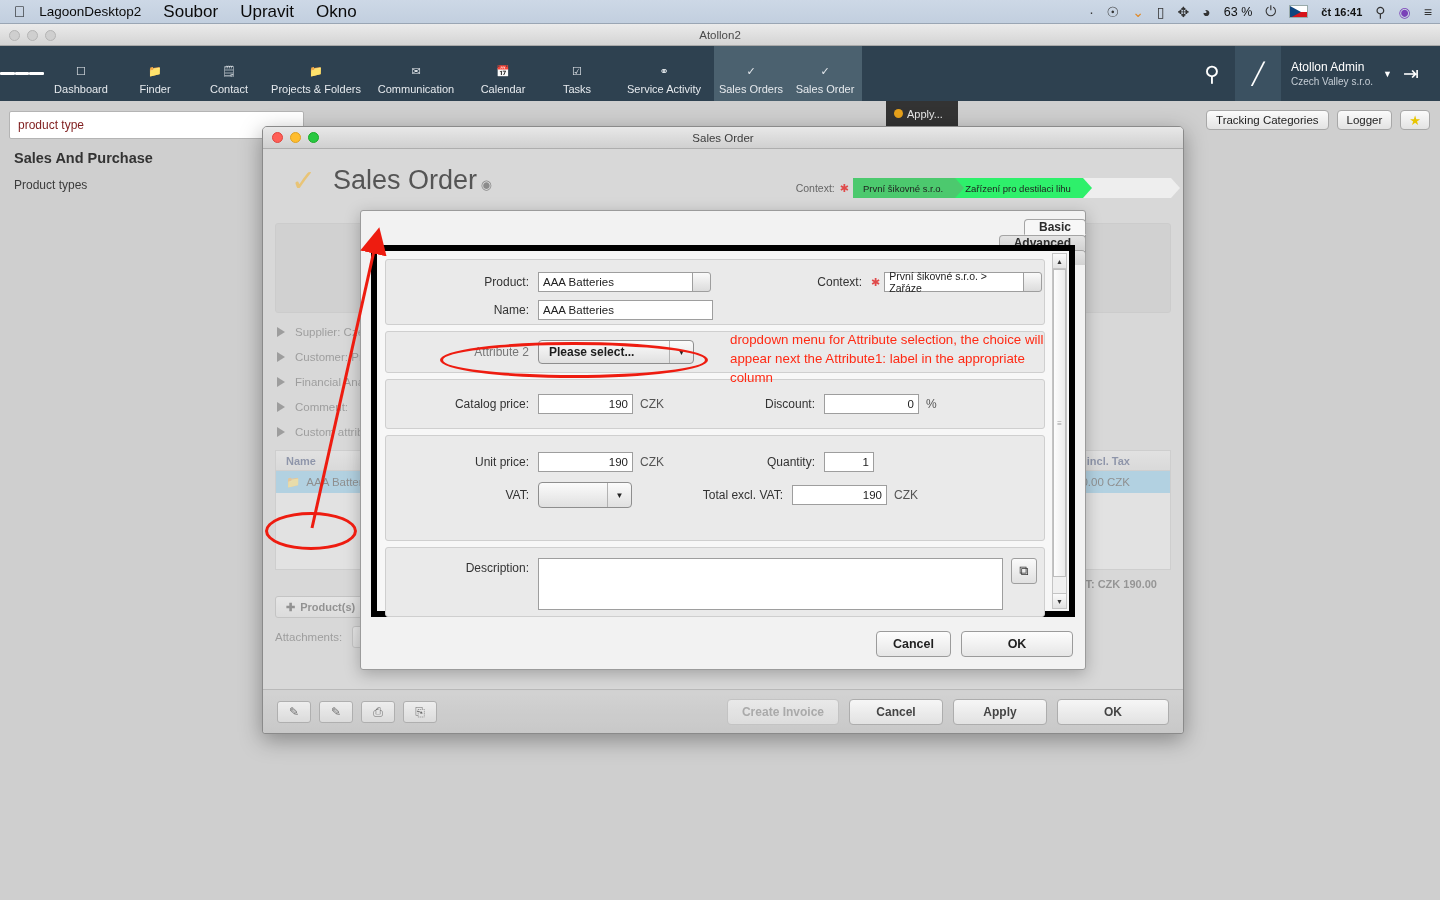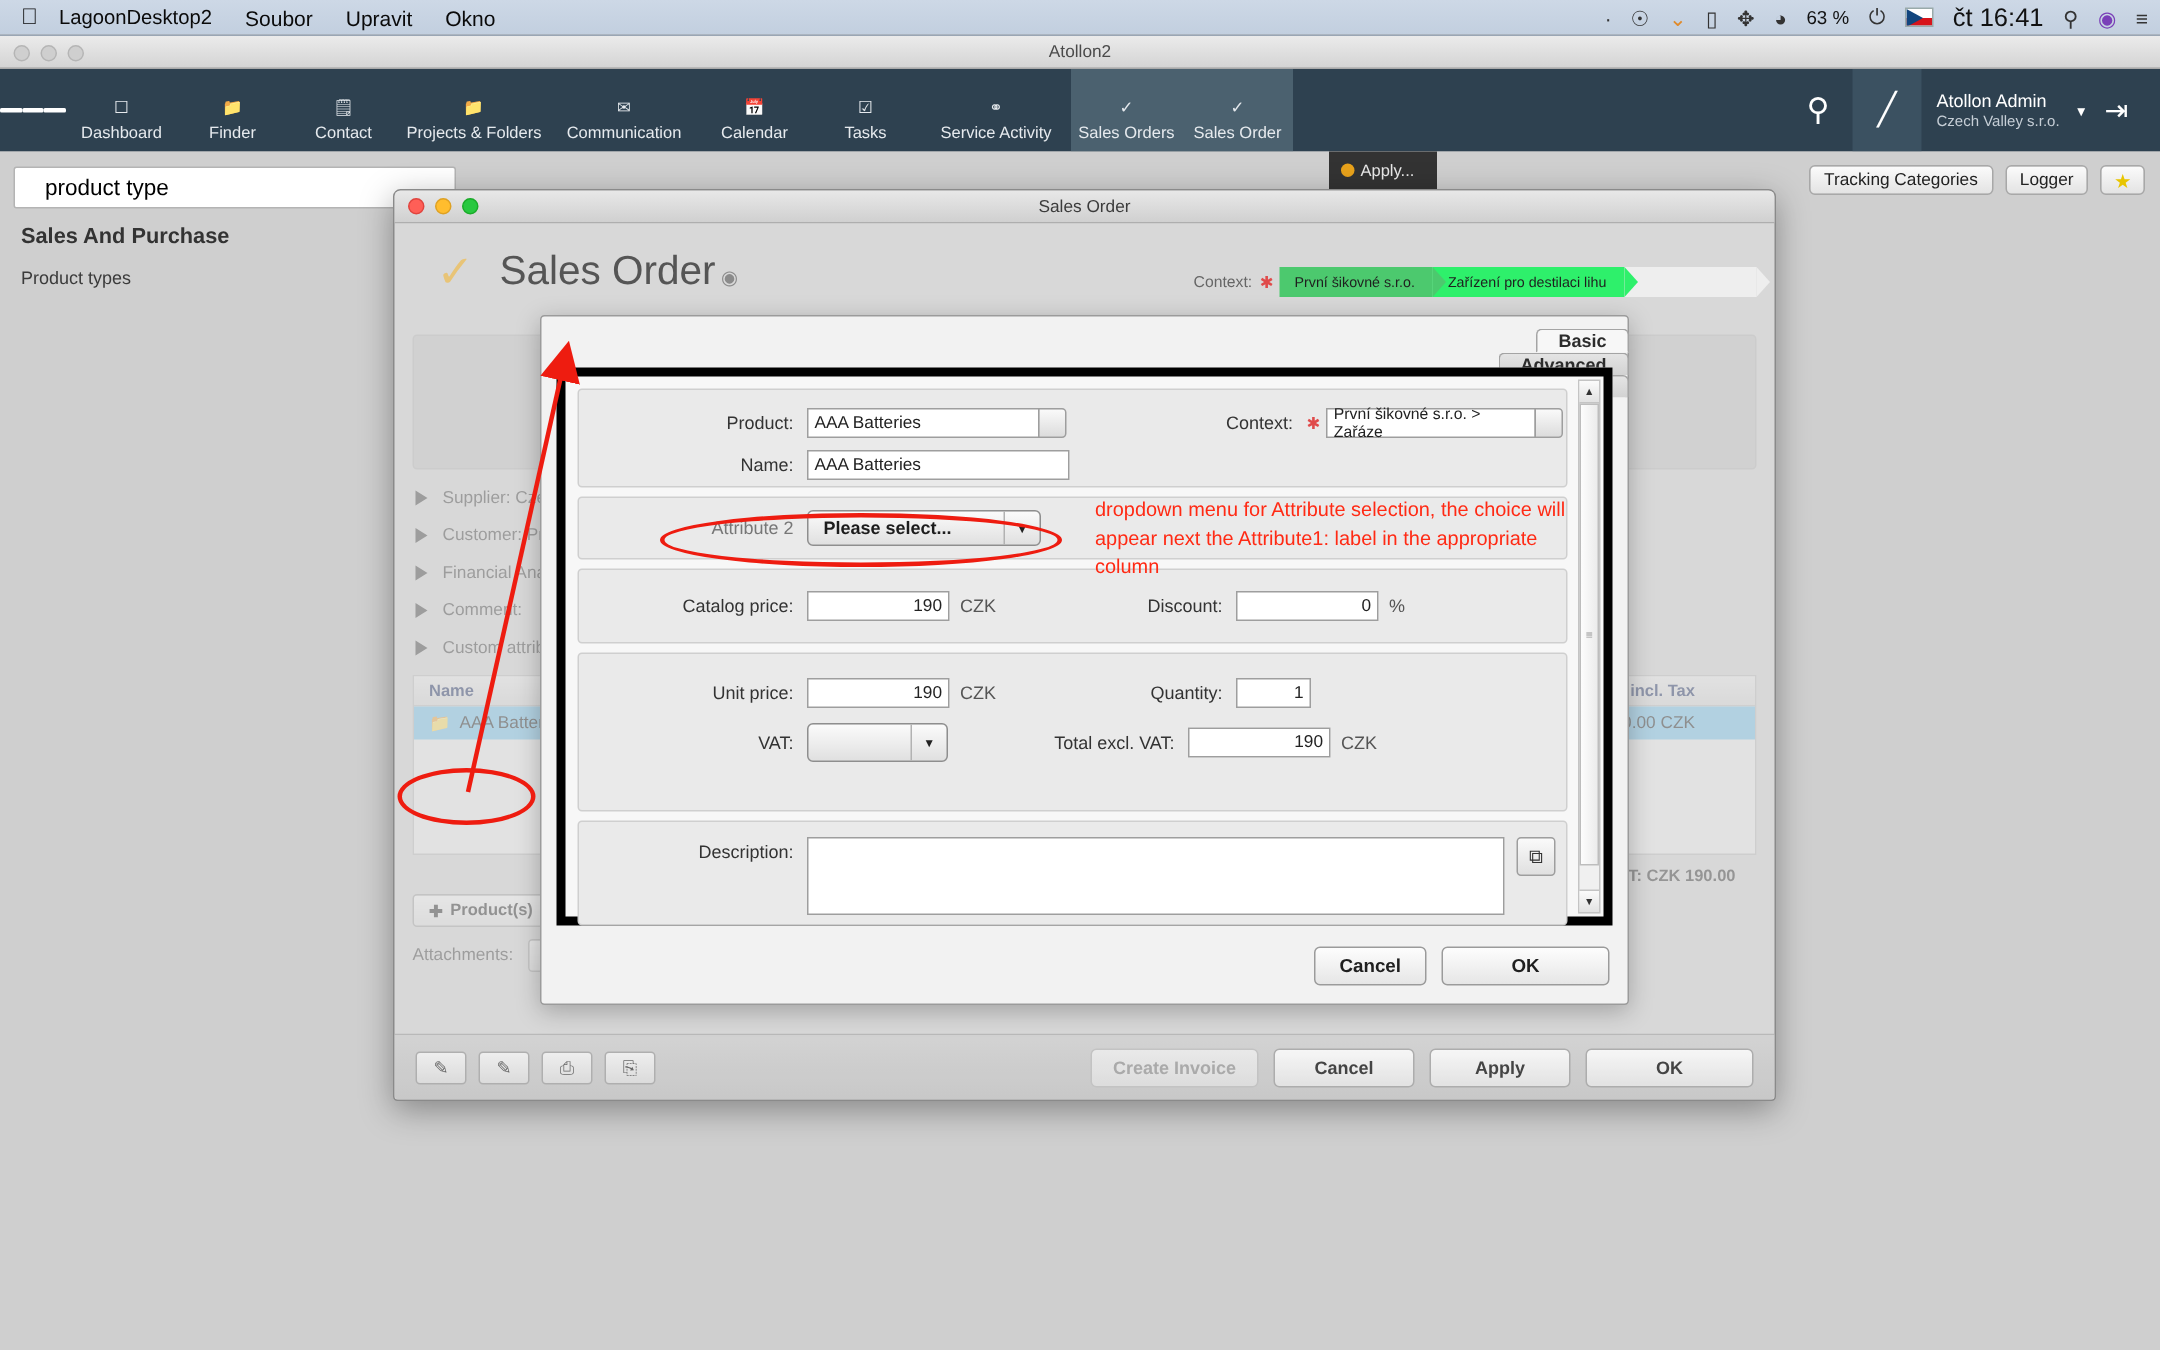--- a/index.html
+++ b/index.html
@@ -13,31 +13,31 @@
 
   
   .macbar {
     position: absolute; top: 0; left: 0; width: 1440px; height: 24px;
     background: linear-gradient(to bottom, #cdd8e6 0%, #c2cfdf 100%);
     border-bottom: 1px solid #9aa6b4;
     display: flex; align-items: center; font-size: 13px; color: #0a0a0a;
   }
   .macbar .apple { margin: 0 14px 0 14px; font-size: 15px; line-height: 1; }
   .macbar .appname { font-weight: normal; margin-right: 22px; font-size: 13.5px; }
-  .macbar .mitem { margin-right: 22px; font-size: 14px; }
+  .macbar .mitem { margin-right: 22px; font-size: 17px; }
   .macbar .right { margin-left: auto; display: flex; align-items: center; padding-right: 8px; }
   .macbar .right > * { margin-left: 13px; display: flex; align-items: center; }
   .mb-ico { font-size: 14px; color: #333; }
   .battpct { font-size: 12.5px; color: #111; }
   .flagcz { width: 19px; height: 13px; position: relative; overflow: hidden; border: 0.5px solid #9aa; }
   .flagcz .w { position: absolute; top: 0; left: 0; right: 0; height: 50%; background: #fff; }
   .flagcz .r { position: absolute; bottom: 0; left: 0; right: 0; height: 50%; background: #d7141a; }
   .flagcz .b { position: absolute; top: 0; left: 0; width: 0; height: 0;
     border-top: 6.5px solid transparent; border-bottom: 6.5px solid transparent; border-left: 11px solid #11457e; }
-  .clock { font-size: 17px; color: #111; }
+  .clock { font-size: 11px; color: #111; font-weight: bold; }
 
   
   .apptitle {
     position: absolute; top: 24px; left: 0; width: 1440px; height: 22px;
     background: linear-gradient(to bottom, #ebebeb, #d4d4d4);
     border-bottom: 1px solid #a9a9a9;
     display: flex; align-items: center; justify-content: center;
     font-size: 11.5px; color: #4a4a4a;
   }
   .apptitle .tlights { position: absolute; left: 9px; top: 6px; display: flex; gap: 7px; }
@@ -67,21 +67,21 @@
   .userblock .u2 { font-size: 10px; color: #c6ced6; }
   .usercaret { margin-left: 4px; font-size: 9px; }
   .logout { width: 38px; display: flex; align-items: center; justify-content: center; }
 
   
   .page { position: absolute; top: 101px; left: 0; width: 1440px; height: 799px; background: #cfcfcf; }
 
   .searchbox {
     position: absolute; top: 10px; left: 9px; width: 295px; height: 28px;
     background: #fff; border: 1px solid #b4b4b4; border-radius: 2px;
-    display: flex; align-items: center; padding-left: 20px; font-size: 15px; color: #000000;
+    display: flex; align-items: center; padding-left: 8px; font-size: 12px; color: #7f1d1d;
   }
   .lefthead { position: absolute; top: 49px; left: 14px; font-size: 14.5px; font-weight: bold; color: #333; }
   .leftsub { position: absolute; top: 77px; left: 14px; font-size: 12px; color: #3b3b3b; }
 
   .topright-btns { position: absolute; top: 9px; right: 10px; display: flex; gap: 8px; }
   .tbtn { height: 20px; padding: 0 9px; font-size: 11.5px; color: #222;
           background: linear-gradient(to bottom,#fbfbfb,#e3e3e3);
           border: 1px solid #a8a8a8; border-radius: 4px; display: flex; align-items: center; }
   .tbtn.star { padding: 0 8px; color: #e8c500; font-size: 13px; }
 

